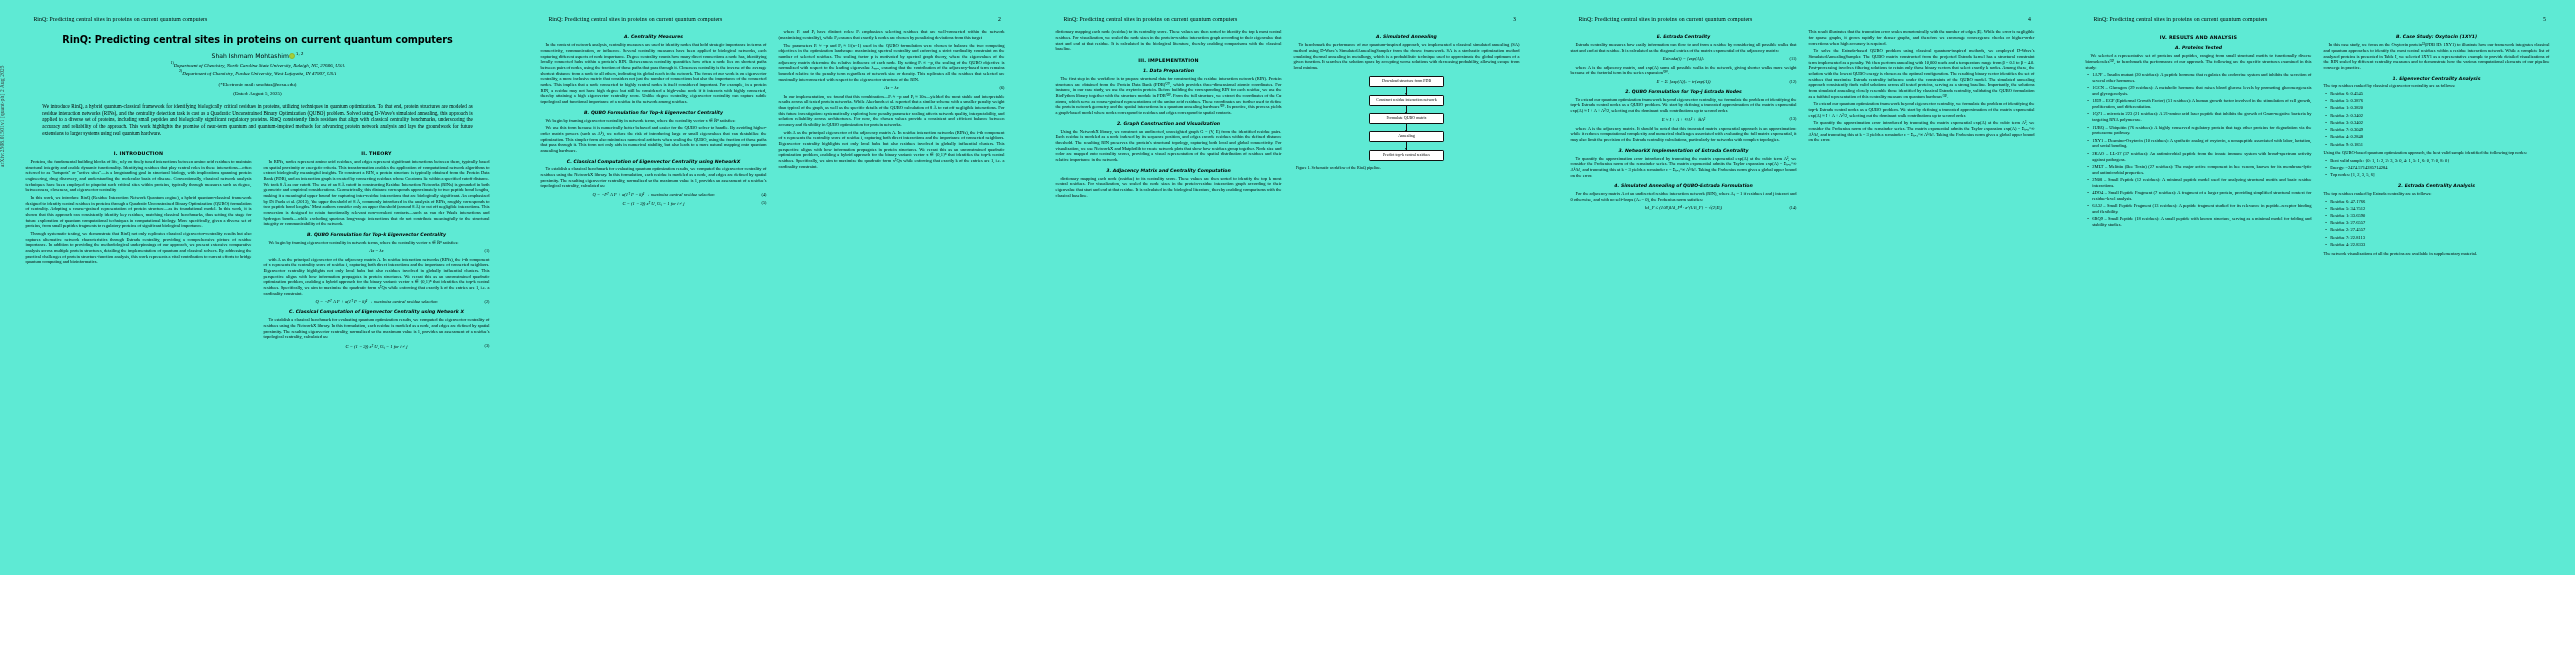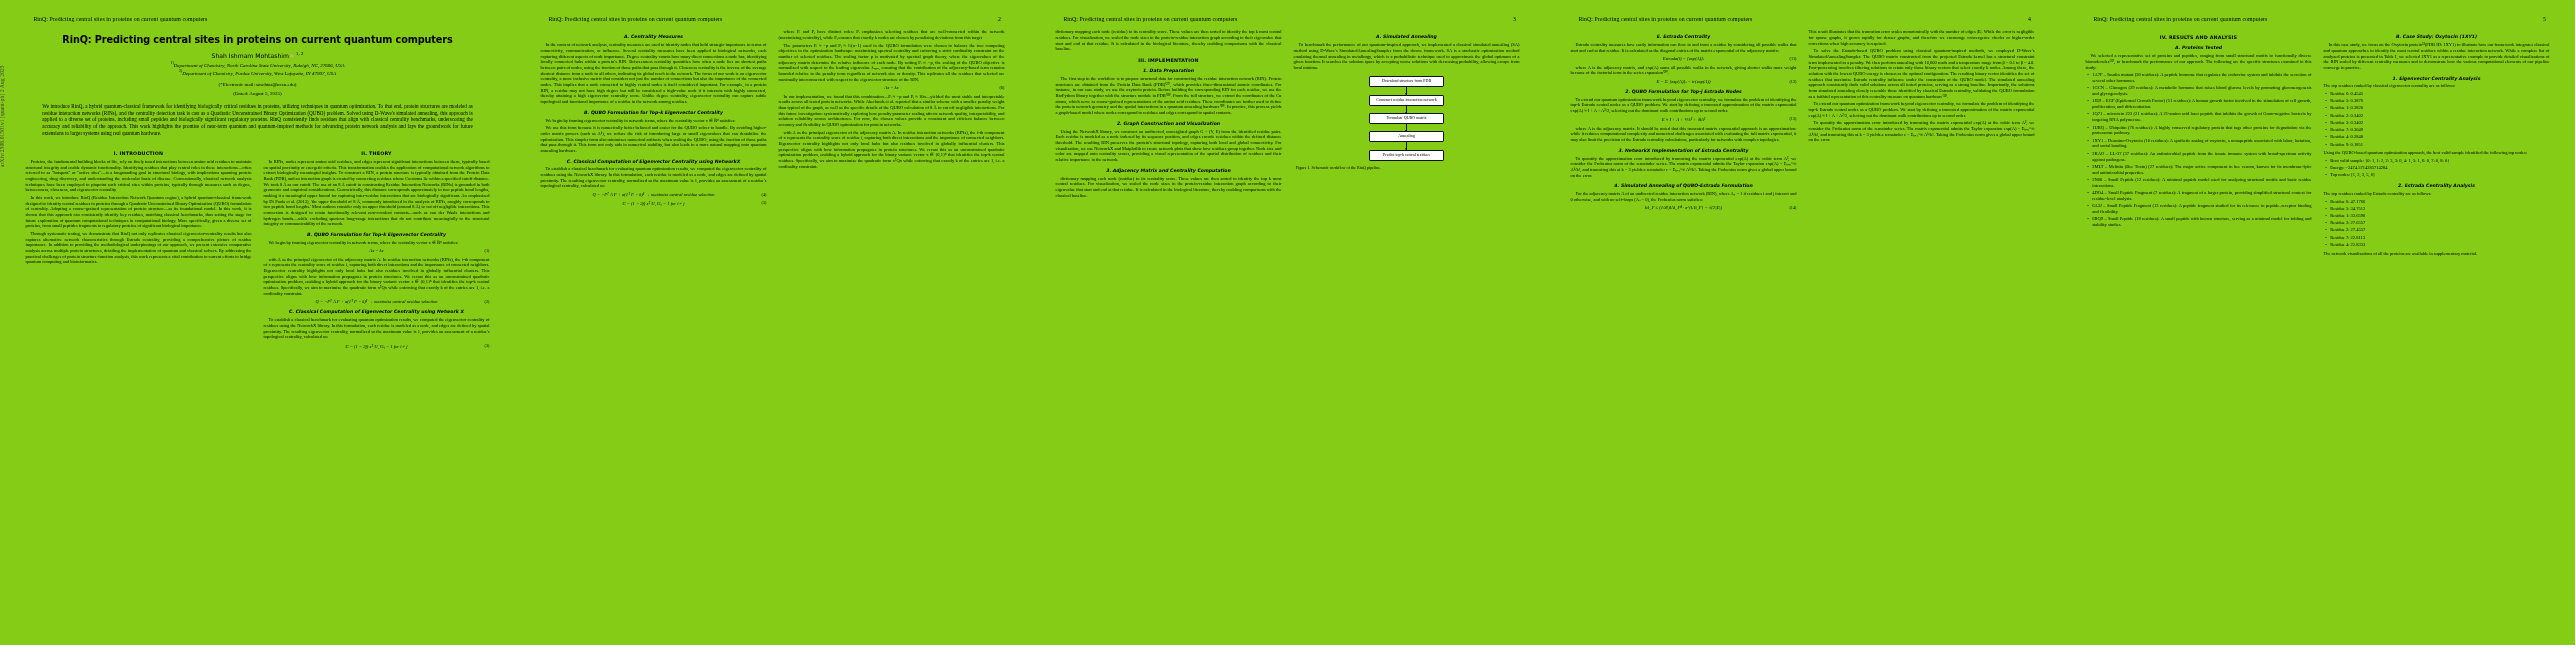--- a/index.html
+++ b/index.html
@@ -1,18 +1,18 @@
 <!DOCTYPE html>
 <html style="font-size:9px"><head>
 <meta charset="utf-8">
 <style>
   html,body{margin:0;padding:0;background:#ffffff;}
   body{width:2576px;height:667px;font-family:"Liberation Serif",serif;color:#000;overflow:hidden;}
   .sheets{display:flex;width:2576px;height:667px;}
-  .page{position:relative;width:515px;height:645px;background:#84cc16;box-sizing:border-box;padding:15.6px 25.6px 14.5px 25.6px;overflow:hidden;}
+  .page{position:relative;width:515px;height:575px;background:#5eead4;box-sizing:border-box;padding:15.6px 25.6px 14.5px 25.6px;overflow:hidden;}
   .runhead{font-size:5.8px;text-align:left;margin:0 0 0 7.8px;letter-spacing:0.1px;}
   .runhead .pno{float:right;margin-right:3.3px;}
   .ttl{font-family:"DejaVu Sans",sans-serif;font-weight:bold;font-size:9.7px;line-height:1.18;text-align:center;margin:12.2px 0 5.6px 0;letter-spacing:-0.1px;}
   .authors{font-family:"DejaVu Sans",sans-serif;font-size:6.1px;text-align:center;margin:0 0 1.7px 0;}
   .orcid{display:inline-block;width:3.9px;height:3.9px;border-radius:50%;background:#a6ce39;border:0.8px solid #8fb82e;vertical-align:middle;margin:0 0.6px;}
   .sup{font-size:3.9px;vertical-align:super;}
   .affil{font-style:italic;font-size:5px;text-align:center;line-height:1.32;margin:0;}
   .affil .mk{font-style:normal;font-size:3.9px;vertical-align:super;}
   .meta{font-size:5px;text-align:center;margin:5px 0 0 0;}
   .meta2{font-size:5px;text-align:center;margin:3.9px 0 6.7px 0;}

